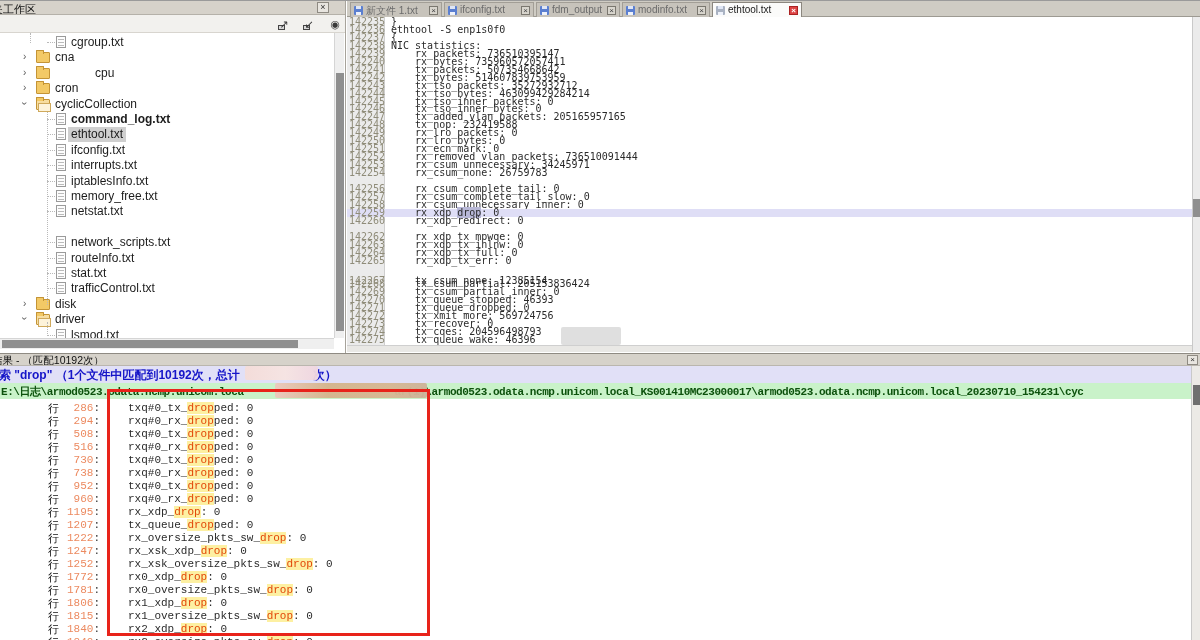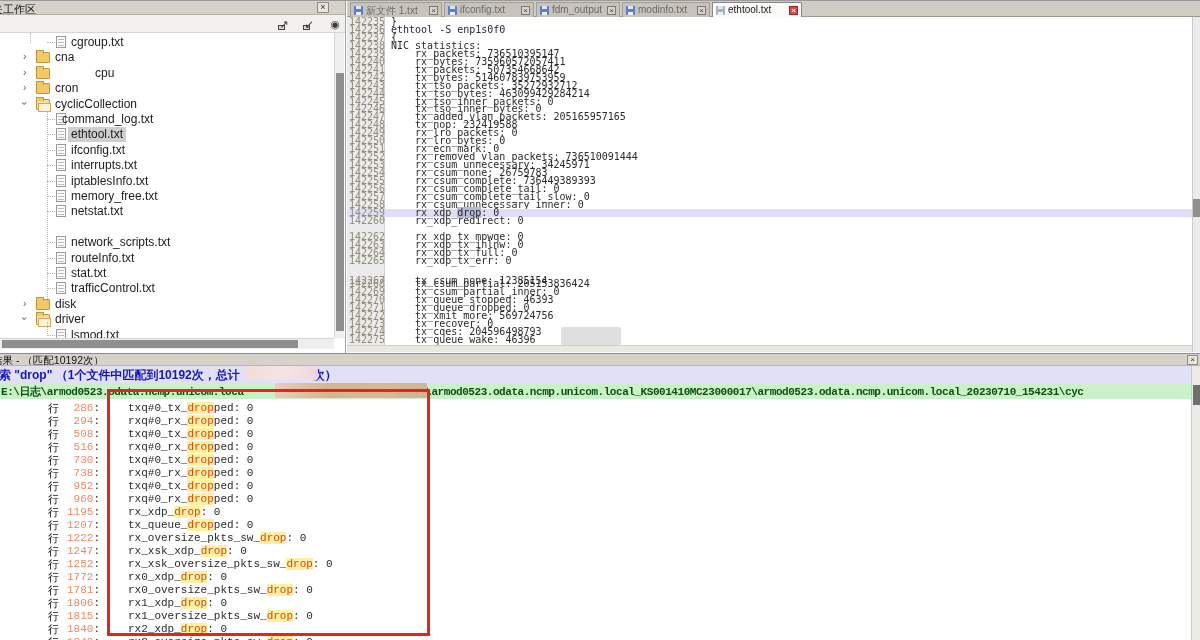--- a/index.html
+++ b/index.html
@@ -122,21 +122,21 @@
           <span class="tree-label" style="left: 52px;">cron</span>
         </div>
         <div class="tree-row" style="top: 63.6px;">
           <span class="chev open" style="left: 23px;">›</span>
           <span class="icon-folder open" style="left: 36px;"></span>
           <span class="tree-label" style="left: 52px;">cyclicCollection</span>
         </div>
         <div class="tree-row" style="top: 79px;">
           <span class="tree-hstub" style="left: 47px; top: 7px; width: 8px;"></span>
           <span class="icon-file" style="left: 56px;"></span>
-          <span class="tree-label" style="left: 59px;">command_log.txt</span>
+          <span class="tree-label" style="left: 68px; font-weight: bold;">command_log.txt</span>
         </div>
         <div class="tree-row" style="top: 94.4px;">
           <span class="tree-hstub" style="left: 47px; top: 7px; width: 8px;"></span>
           <span class="icon-file" style="left: 56px;"></span>
           <span class="tree-label selected" style="left: 68px;">ethtool.txt</span>
         </div>
         <div class="tree-row" style="top: 109.8px;">
           <span class="tree-hstub" style="left: 47px; top: 7px; width: 8px;"></span>
           <span class="icon-file" style="left: 56px;"></span>
           <span class="tree-label" style="left: 68px;">ifconfig.txt</span>
@@ -251,21 +251,20 @@
         <div class="ed-line" style="top: 80.5px;"><span class="num">142245</span><span class="txt">    tx_tso_inner_packets: 0</span></div>
         <div class="ed-line" style="top: 88.45px;"><span class="num">142246</span><span class="txt">    tx_tso_inner_bytes: 0</span></div>
         <div class="ed-line" style="top: 96.4px; padding-left: 24px;"><span class="num">142247</span><span class="txt">    tx_added_vlan_packets: 205165957165</span></div>
         <div class="ed-line" style="top: 104.35px;"><span class="num">142248</span><span class="txt">    tx_nop: 232419588</span></div>
         <div class="ed-line" style="top: 112.3px;"><span class="num">142249</span><span class="txt">    rx_lro_packets: 0</span></div>
         <div class="ed-line" style="top: 120.25px;"><span class="num">142250</span><span class="txt">    rx_lro_bytes: 0</span></div>
         <div class="ed-line" style="top: 128.2px;"><span class="num">142251</span><span class="txt">    rx_ecn_mark: 0</span></div>
         <div class="ed-line" style="top: 136.15px;"><span class="num">142252</span><span class="txt">    rx_removed_vlan_packets: 736510091444</span></div>
         <div class="ed-line" style="top: 144.1px;"><span class="num">142253</span><span class="txt">    rx_csum_unnecessary: 34245971</span></div>
         <div class="ed-line" style="top: 152.05px;"><span class="num">142254</span><span class="txt">    rx_csum_none: 26759783</span></div>
-        <div class="ed-line" style="top: 160px;"><span class="num">142255</span><span class="txt">    rx_csum_complete: 736449389393</span></div>
         <div class="ed-line" style="top: 167.95px;"><span class="num">142256</span><span class="txt">    rx_csum_complete_tail: 0</span></div>
         <div class="ed-line" style="top: 175.9px;"><span class="num">142257</span><span class="txt">    rx_csum_complete_tail_slow: 0</span></div>
         <div class="ed-line" style="top: 183.85px;"><span class="num">142258</span><span class="txt">    rx_csum_unnecessary_inner: 0</span></div>
         <div class="ed-line current" style="top: 191.8px;"><span class="num">142259</span><span class="txt">    rx_xdp_<span class="sel">drop</span>: 0</span></div>
         <div class="ed-line" style="top: 199.75px;"><span class="num">142260</span><span class="txt">    rx_xdp_redirect: 0</span></div>
         <div class="ed-line" style="top: 215.65px;"><span class="num">142262</span><span class="txt">    rx_xdp_tx_mpwqe: 0</span></div>
         <div class="ed-line" style="top: 223.6px;"><span class="num">142263</span><span class="txt">    rx_xdp_tx_inlnw: 0</span></div>
         <div class="ed-line" style="top: 231.55px;"><span class="num">142264</span><span class="txt">    rx_xdp_tx_full: 0</span></div>
         <div class="ed-line" style="top: 239.5px;"><span class="num">142265</span><span class="txt">    rx_xdp_tx_err: 0</span></div>
         <div class="ed-line" style="top: 260px; text-align: right;"><span class="num">142267</span><span class="txt">    tx_csum_none: 12385154</span></div>

